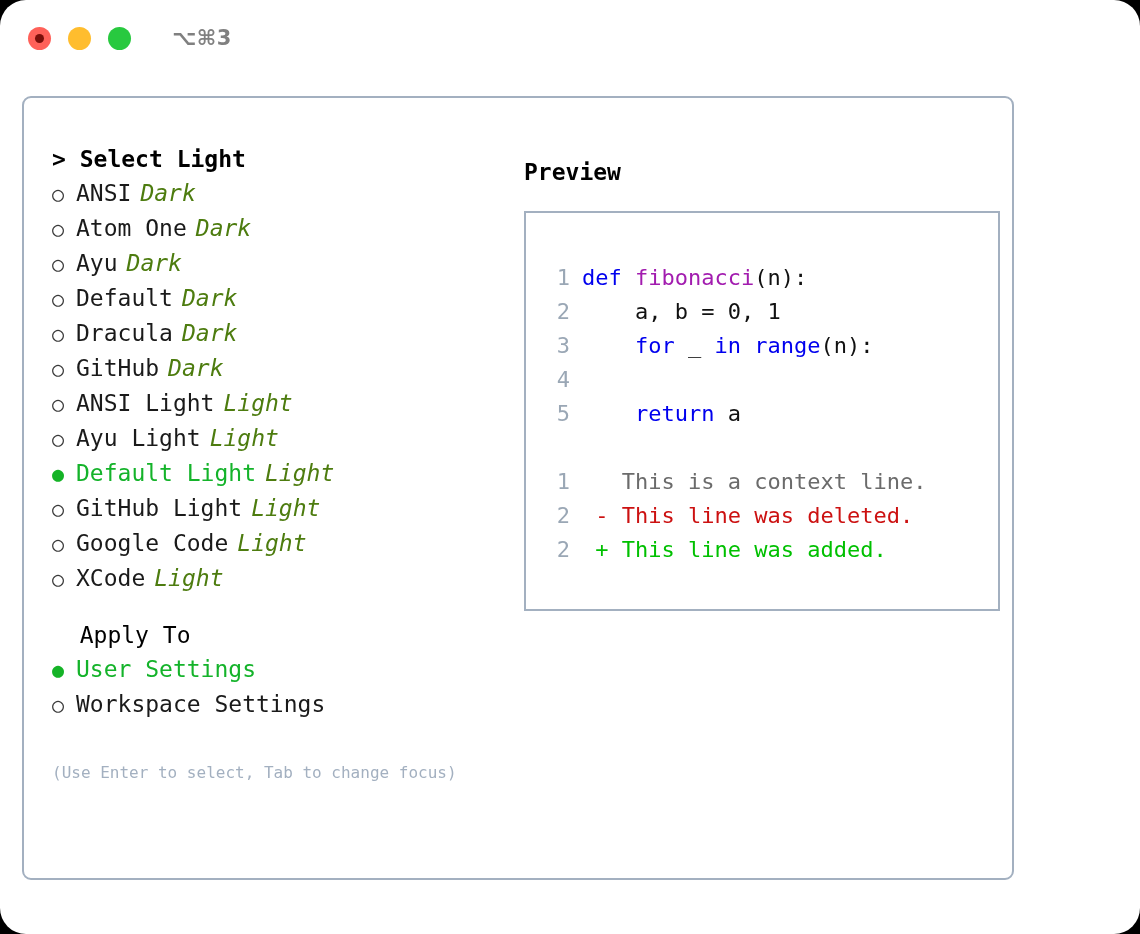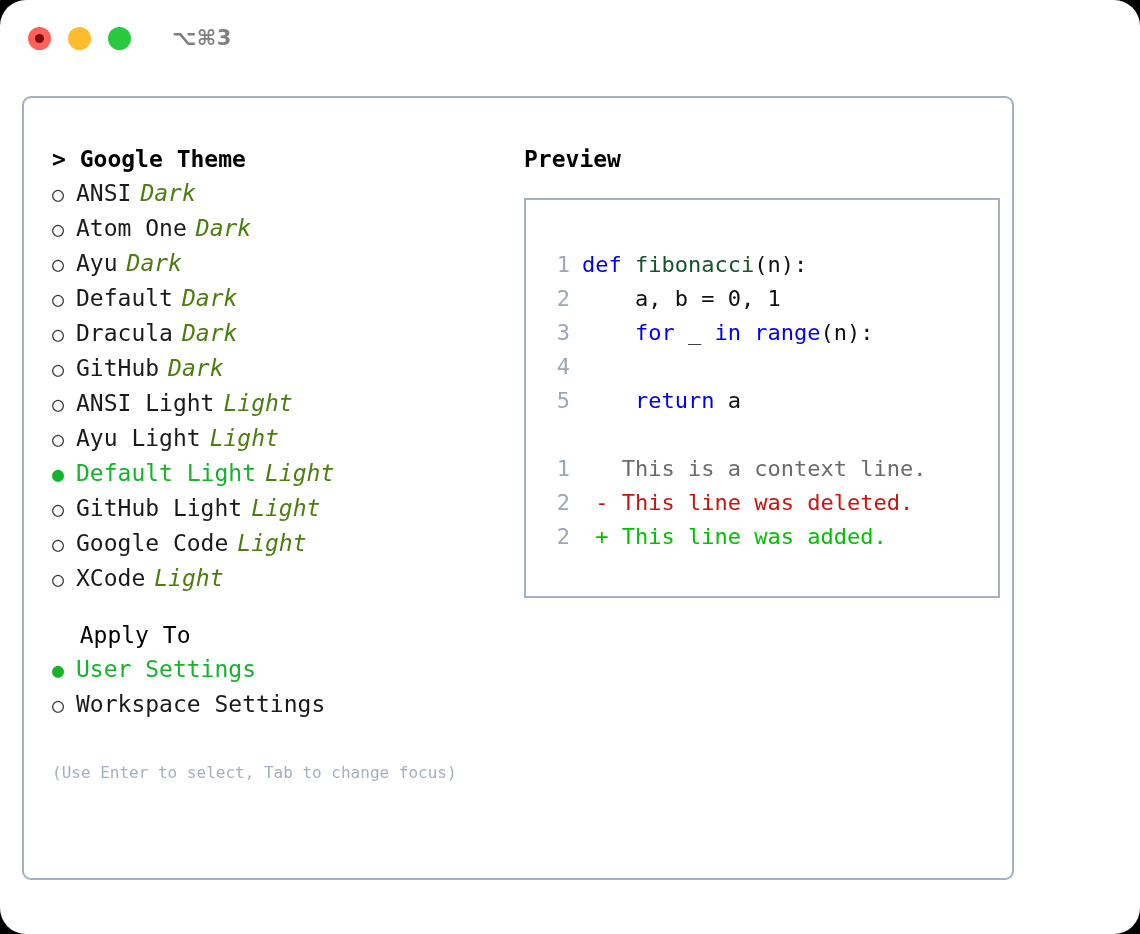--- a/index.html
+++ b/index.html
@@ -116,20 +116,21 @@
     line-height: 34px;
     color: #a3b0c0;
     width: 420px;
     white-space: normal;
   }
 
   
   .right-col {
     flex: 1 1 auto;
     padding-left: 16px;
+    margin-top: 13px;
   }
   .preview-head {
     font-size: 23px;
     line-height: 34px;
     font-weight: bold;
     color: #000000;
   }
   .preview-box {
     margin-top: 22px;
     width: 476px;
@@ -150,21 +151,21 @@
     display: inline-block;
     width: 28px;
     flex: 0 0 28px;
     text-align: right;
     color: #9aa7b5;
     margin-right: 12px;
   }
   .code-text { color: #111111; }
 
   .tok-kw   { color: #0000ee; }
-  .tok-fn   { color: #14532d; text-align: right; }
+  .tok-fn   { color: #a21caf; text-align: right; }
   .tok-plain{ color: #111111; }
 
   .diff-gap { height: 34px; }
   .diff-ctx { color: #6b6b6b; }
   .diff-del { color: #cc1111; }
   .diff-add { color: #00c000; }
 </style>
 </head>
 <body>
 
@@ -179,21 +180,21 @@
       <span class="dot green"></span>
     </div>
     <span class="shortcut">⌥⌘3</span>
   </div>
 
   <div class="panel">
     <div class="panel-inner">
 
       <div class="left-col">
 
-        <div class="section-head bold"><span>&gt;</span> <span>Google Theme</span></div>
+        <div class="section-head bold"><span>&gt;</span> <span>Select Light</span></div>
 
         <div class="opt-list" id="theme-list">
             <div class="opt"><span class="marker">○</span><span class="opt-label">ANSI</span><span class="opt-tag">Dark</span></div>
             <div class="opt"><span class="marker">○</span><span class="opt-label">Atom One</span><span class="opt-tag">Dark</span></div>
             <div class="opt"><span class="marker">○</span><span class="opt-label">Ayu</span><span class="opt-tag">Dark</span></div>
             <div class="opt"><span class="marker">○</span><span class="opt-label">Default</span><span class="opt-tag">Dark</span></div>
             <div class="opt"><span class="marker">○</span><span class="opt-label">Dracula</span><span class="opt-tag">Dark</span></div>
             <div class="opt"><span class="marker">○</span><span class="opt-label">GitHub</span><span class="opt-tag">Dark</span></div>
             <div class="opt"><span class="marker">○</span><span class="opt-label">ANSI Light</span><span class="opt-tag">Light</span></div>
             <div class="opt"><span class="marker">○</span><span class="opt-label">Ayu Light</span><span class="opt-tag">Light</span></div>

